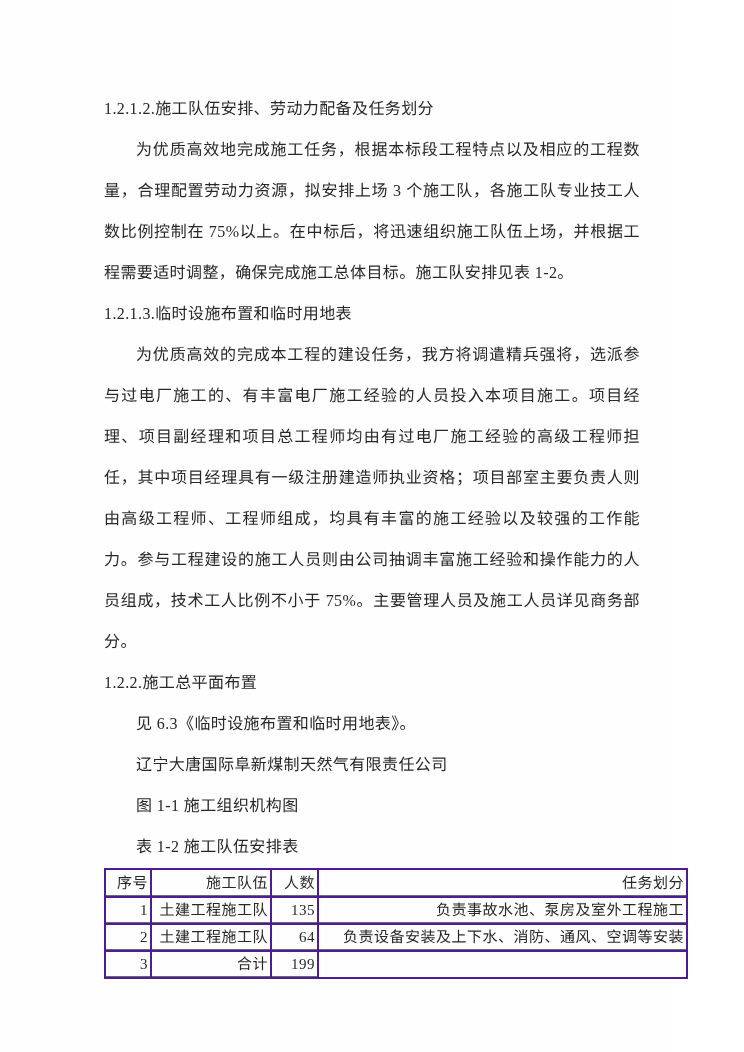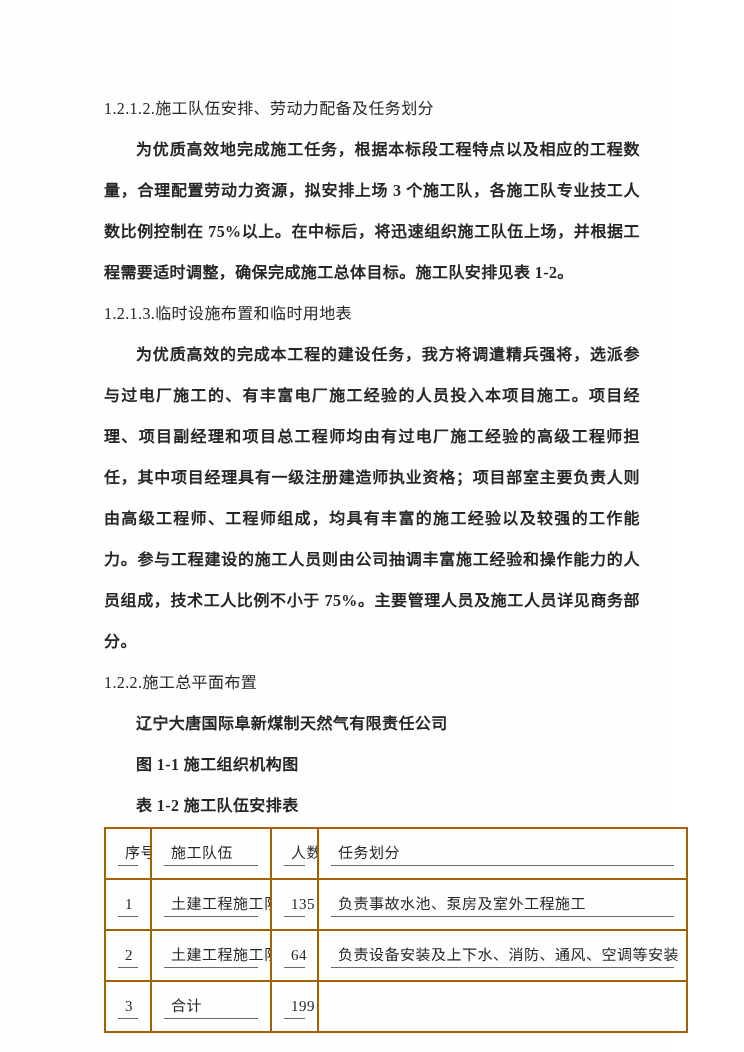--- a/index.html
+++ b/index.html
@@ -19,37 +19,38 @@
     position: absolute;
     left: 104px; top: 88px;
     width: 536px;
     font-size: 16px;
     line-height: 41px;
     letter-spacing: 0.4px;
     text-align: justify;
   }
   .doc p { margin: 0; }
   .heading { text-indent: 0; }
-  .body-p { text-indent: 2em; font-weight: bold; }
+  .body-p { text-indent: 2em; }
   .team-table {
     width: 582px;
     border-collapse: collapse;
     table-layout: fixed;
     font-size: 15px;
     line-height: normal;
     letter-spacing: 0.5px;
     text-align: left;
     margin-top: 1px;
   }
   .team-table th, .team-table td {
-    border: 2px solid #a16207;
-    padding: 12px;
+    border: 2px solid #4c1d95;
+    padding: 0;
     vertical-align: bottom;
     font-weight: normal;
     overflow: hidden;
+    text-align: right;
   }
   .team-table thead tr { height: 28px; }
   .team-table tbody tr { height: 25px; }
   .cl {
     display: block;
     border-bottom: 1px solid #6a6a6a;
     padding: 0 2px 3px 7px;
     min-height: 16px;
     white-space: nowrap;
   }
@@ -61,20 +62,21 @@
 <div class="page">
   <div class="doc">
 
     <p class="heading">1.2.1.2.施工队伍安排、劳动力配备及任务划分</p>
     <p class="body-p">为优质高效地完成施工任务，根据本标段工程特点以及相应的工程数量，合理配置劳动力资源，拟安排上场 3 个施工队，各施工队专业技工人数比例控制在 75%以上。在中标后，将迅速组织施工队伍上场，并根据工程需要适时调整，确保完成施工总体目标。施工队安排见表 1-2。</p>
 
     <p class="heading">1.2.1.3.临时设施布置和临时用地表</p>
     <p class="body-p">为优质高效的完成本工程的建设任务，我方将调遣精兵强将，选派参与过电厂施工的、有丰富电厂施工经验的人员投入本项目施工。项目经理、项目副经理和项目总工程师均由有过电厂施工经验的高级工程师担任，其中项目经理具有一级注册建造师执业资格；项目部室主要负责人则由高级工程师、工程师组成，均具有丰富的施工经验以及较强的工作能力。参与工程建设的施工人员则由公司抽调丰富施工经验和操作能力的人员组成，技术工人比例不小于 75%。主要管理人员及施工人员详见商务部分。</p>
 
     <p class="heading">1.2.2.施工总平面布置</p>
+    <p class="body-p">见 6.3《临时设施布置和临时用地表》。</p>
     <p class="body-p">辽宁大唐国际阜新煤制天然气有限责任公司</p>
     <p class="body-p">图 1-1 施工组织机构图</p>
     <p class="body-p">表 1-2 施工队伍安排表</p>
 
     <table class="team-table">
       <colgroup>
         <col style="width:46px">
         <col style="width:120px">
         <col style="width:47px">
         <col style="width:369px">

